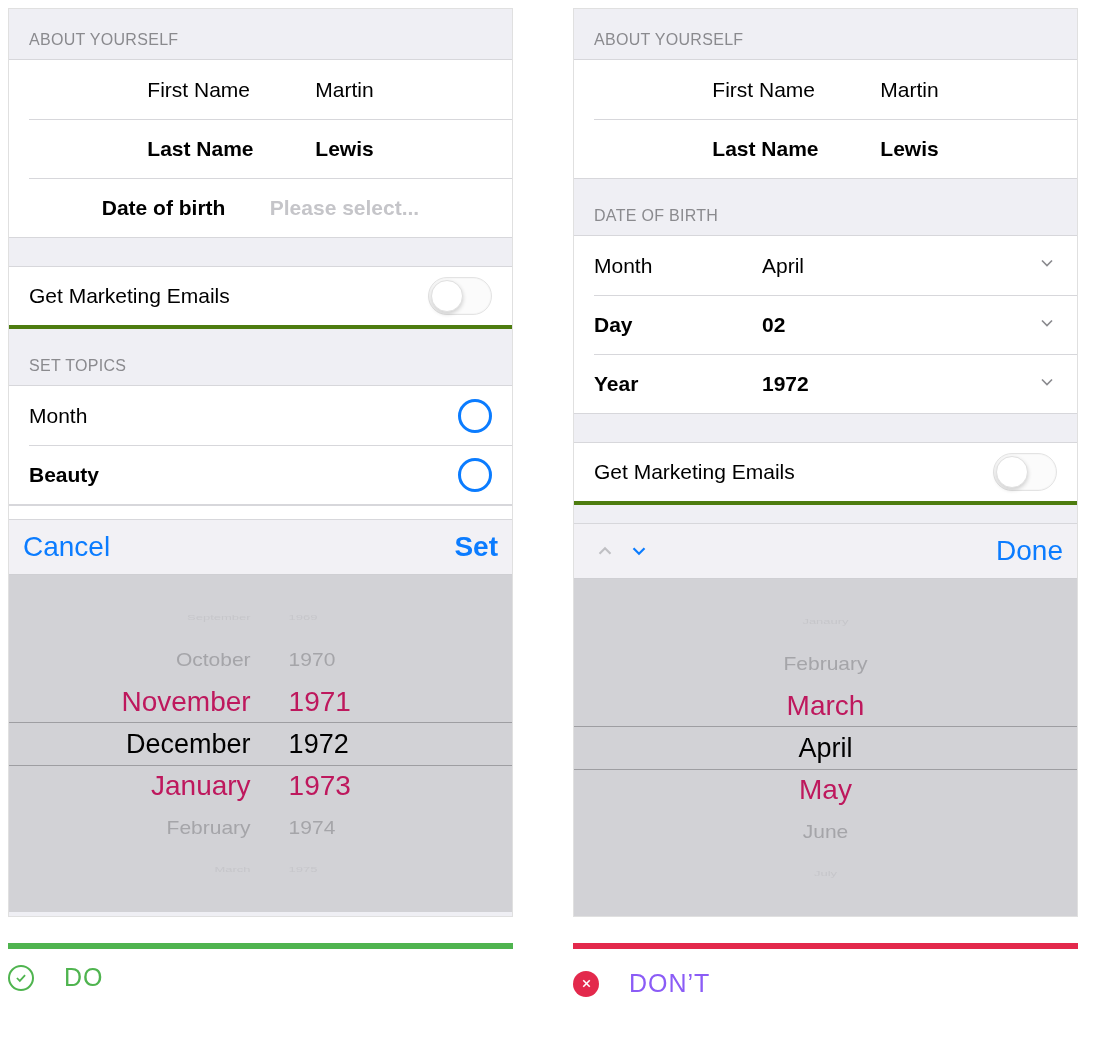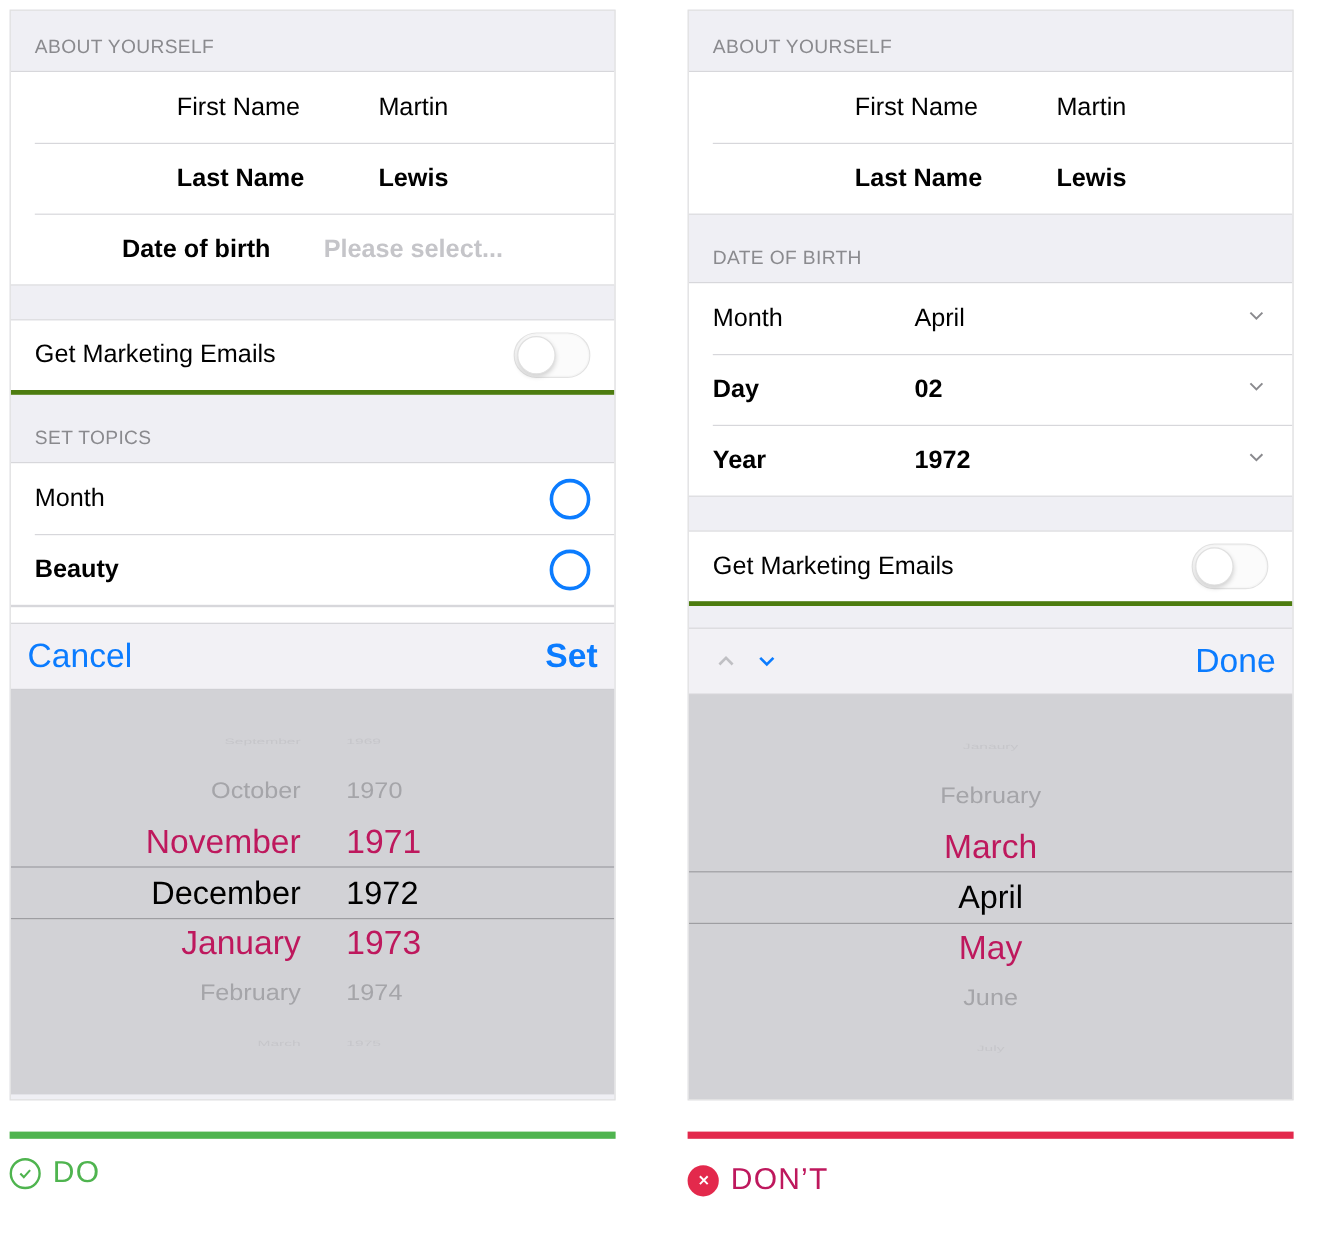--- a/index.html
+++ b/index.html
@@ -131,23 +131,23 @@
     border-bottom:1px solid #9e9ea2;
     pointer-events:none;
   }
   .single .col li { text-align:center; padding:0; }
 
   .caption-row { display:flex; gap:60px; margin-top:26px; }
   .caption-block { width:505px; }
   .bar { height:6px; width:100%; margin-bottom:14px; }
   .bar.green { background:#4fb44f; }
   .bar.red   { background:#e3294c; }
-  .cap { display:flex; align-items:center; font-size:25px; font-weight:500; letter-spacing:1px; }
+  .cap { display:flex; align-items:center; font-size:25px; font-weight:500; letter-spacing:1px;gap:20px; }
   .cap.green { color:#4fb44f; }
-  .cap.red   { color:#be185d;margin-top:20px; }
+  .cap.red   { color:#8b5cf6;margin-top:20px; }
   .cap .ic { width:26px; height:26px; margin-right:10px; border-radius:50%; display:inline-flex; align-items:center; justify-content:center; }
   .cap.green .ic { border:2.5px solid #4fb44f; }
   .cap.red   .ic { background:#e3294c; }
   .cap.green .ic svg { stroke:#4fb44f; width:14px; height:14px; }
   .cap.red   .ic svg { stroke:#fff; width:13px; height:13px; }
 
   .topics-peek {
     background:#fff; border-top:1px solid #d7d7db; height:14px;
   }
 </style>

